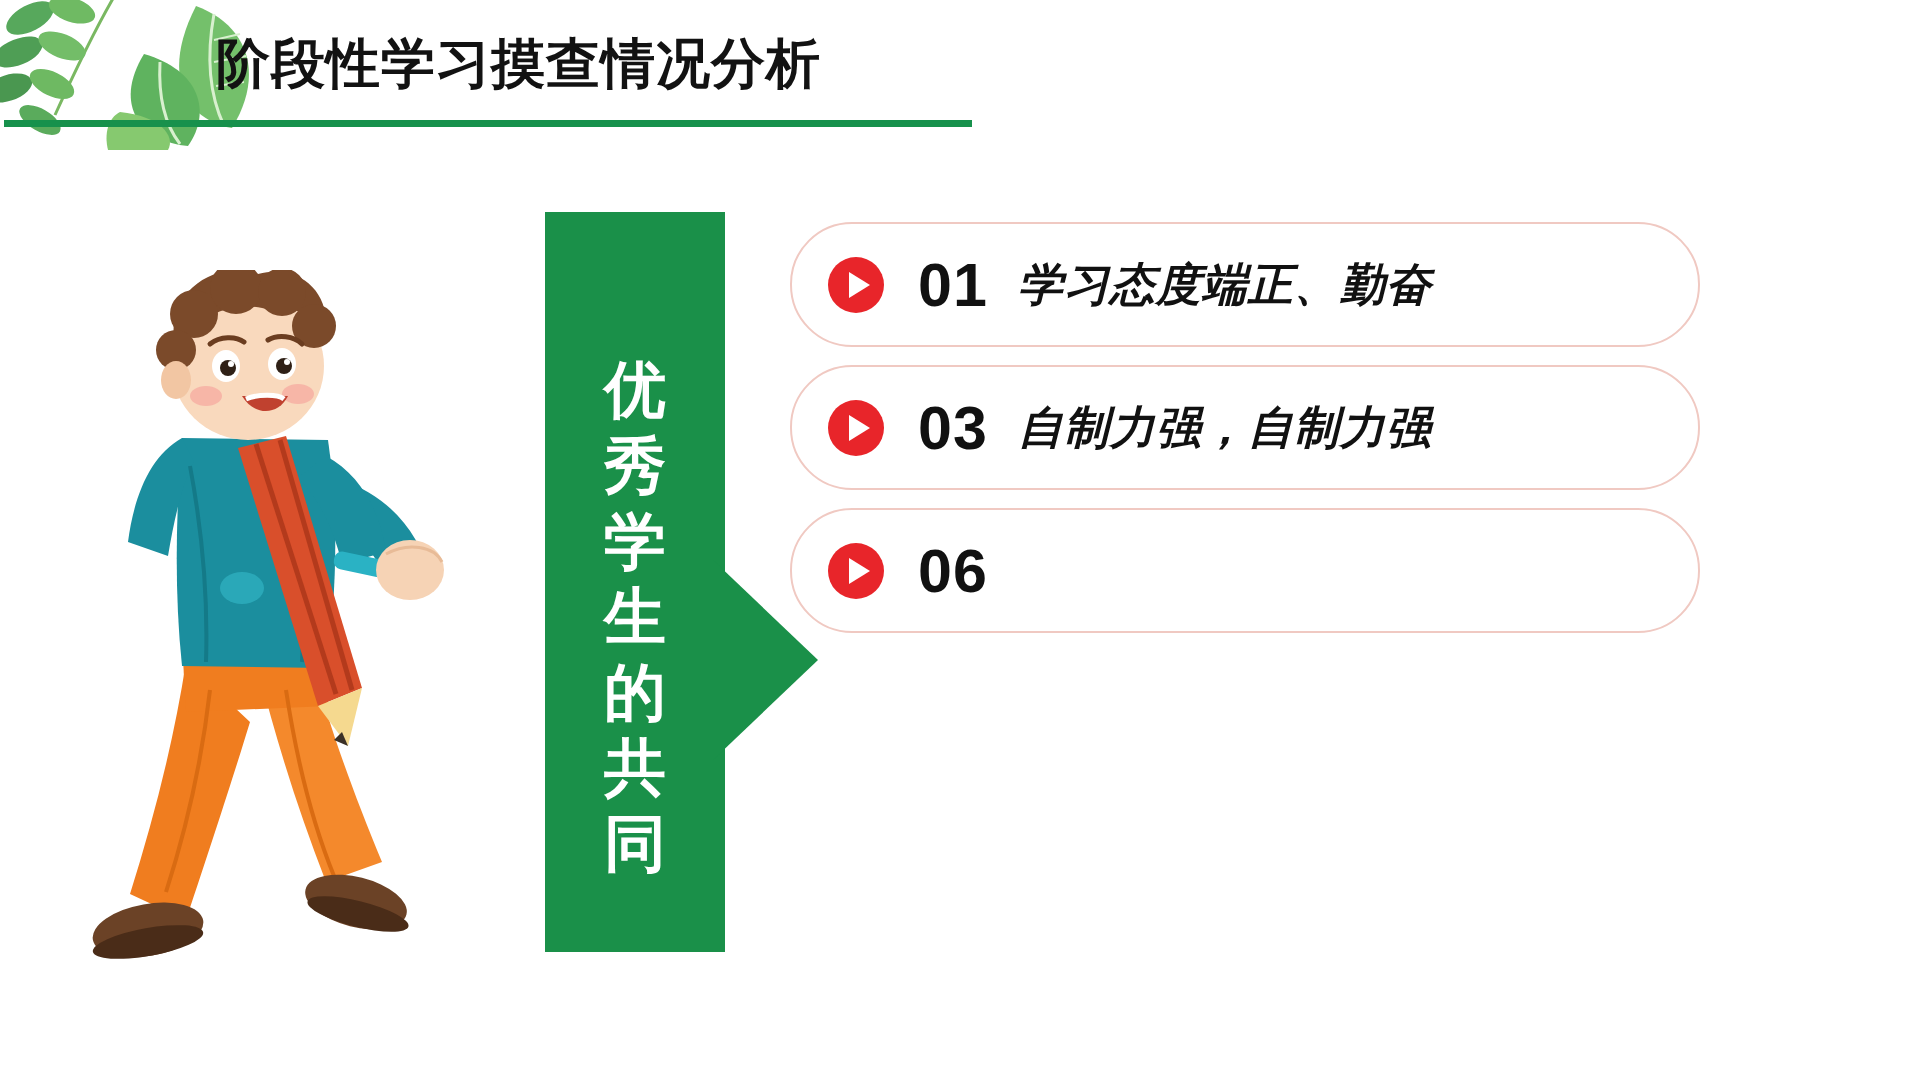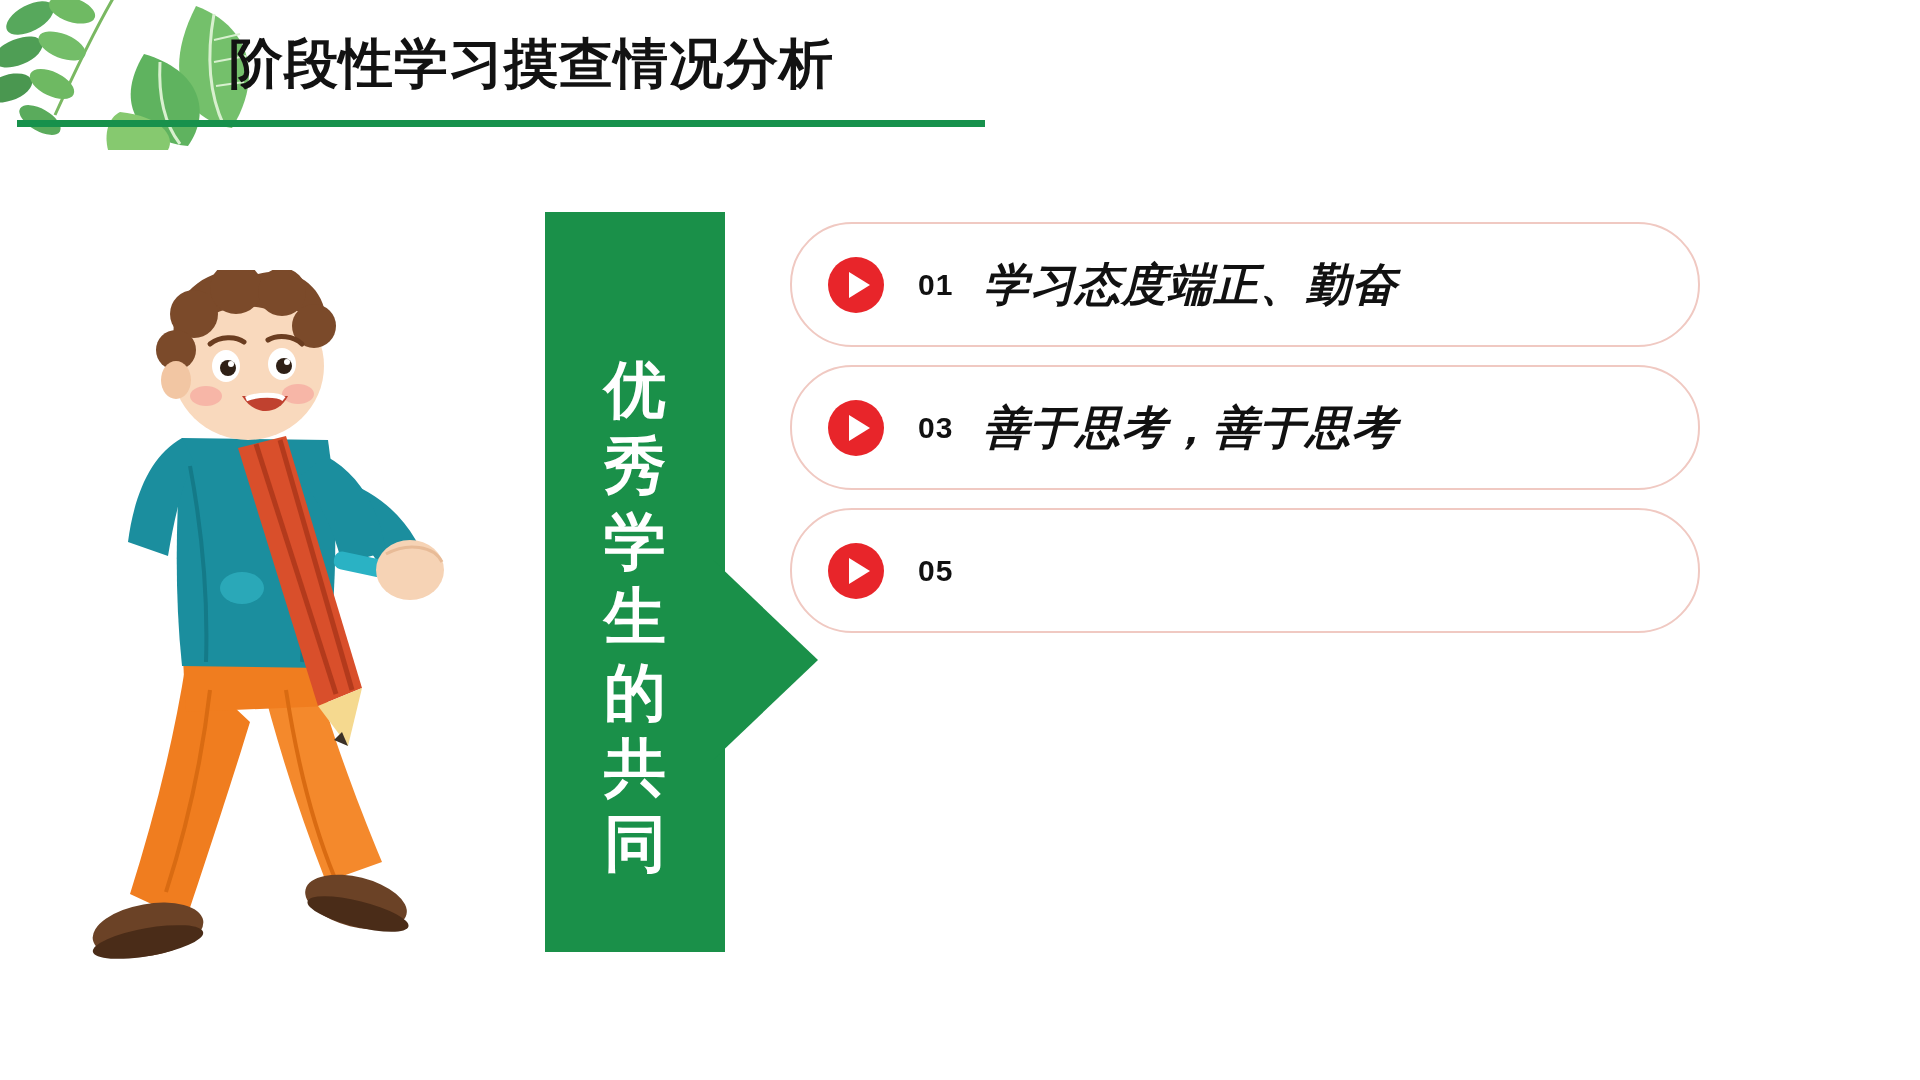--- a/index.html
+++ b/index.html
@@ -9,21 +9,21 @@
     font-family:"Liberation Sans","DejaVu Sans",sans-serif;
     overflow:hidden;
     position:relative;
   }
 
   
   .leaf-cluster{position:absolute;left:0;top:0;width:470px;height:150px;pointer-events:none;}
   .leaf-cluster svg{display:block;}
 
   
-  .header{position:absolute;left:17px;top:0;width:1100px;height:160px;}
+  .header{position:absolute;left:4px;top:0;width:1100px;height:160px;}
   .page-title{
     position:absolute;left:212px;top:36px;
     font-size:54px;font-weight:700;color:#121212;
     letter-spacing:1px;line-height:1;
     white-space:nowrap;
     font-family:"Liberation Sans","DejaVu Sans",sans-serif;
   }
   .title-rule{
     position:absolute;left:0px;top:120px;width:968px;height:7px;
     background:#17914c;
@@ -68,21 +68,21 @@
     margin-right:34px;
   }
   .play-icon::after{
     content:"";position:absolute;
     left:21px;top:15px;
     border-left:21px solid #ffffff;
     border-top:13px solid transparent;
     border-bottom:13px solid transparent;
   }
   .pill-num{
-    font-size:30px;font-weight:700;color:#111111;
+    font-size:61px;font-weight:700;color:#111111;
     letter-spacing:1px;margin-right:30px;white-space:nowrap;
   }
   .pill-label{
     font-size:45px;font-weight:700;color:#111111;
     letter-spacing:1px;white-space:nowrap;font-style:italic;
   }
 </style>
 </head>
 <body>
 
@@ -217,21 +217,21 @@
   <div class="pill">
     <span class="play-icon"></span>
     <span class="pill-num">01</span>
     <span class="pill-label">学习态度端正、勤奋</span>
   </div>
 
 
   <div class="pill">
     <span class="play-icon"></span>
     <span class="pill-num">03</span>
-    <span class="pill-label">善于思考，善于思考</span>
+    <span class="pill-label">自制力强，自制力强</span>
   </div>
 
   <div class="pill">
     <span class="play-icon"></span>
-    <span class="pill-num">05</span>
+    <span class="pill-num">06</span>
   </div>
 
 </div>
 
 </body></html>

